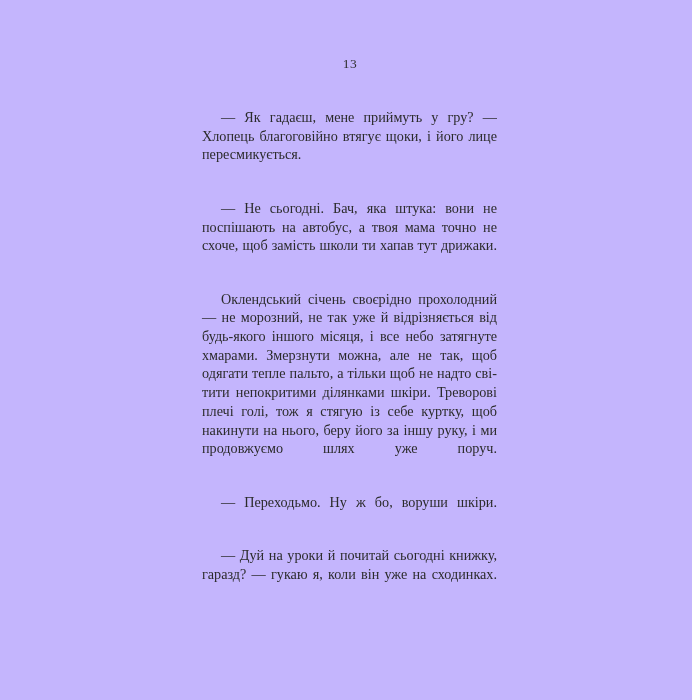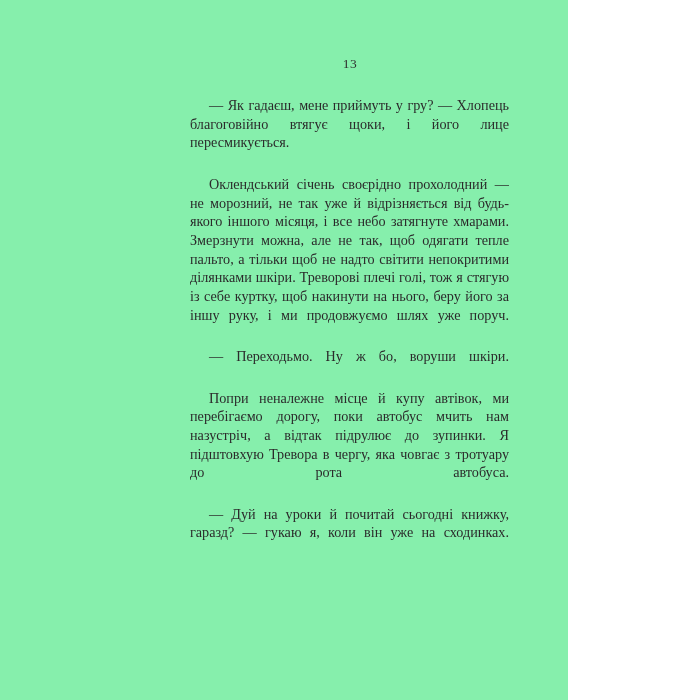--- a/index.html
+++ b/index.html
@@ -11,23 +11,23 @@
     width: 700px;
     height: 700px;
     background: #ffffff;
     font-family: "Liberation Serif", "DejaVu Serif", serif;
     color: #2b2b2b;
     overflow: hidden;
   }
 
   .page {
     position: relative;
-    width: 568px;
+    width: 692px;
     height: 700px;
-    background: #86efac;
+    background: #c4b5fd;
     box-sizing: border-box;
     text-decoration: underline;
   }
 
   .folio {
     position: absolute;
     top: 56px;
     left: 0;
     width: 700px;
     text-align: center;
@@ -37,21 +37,21 @@
   }
 
   .text-block {
     position: absolute;
     top: 92px;
     left: 186px;
     width: 327px;
   }
 
   .para {
-    margin: 4px;
+    margin: 16px;
     text-indent: 19px;
     text-align: justify;
     text-justify: inter-word;
     font-size: 14.2px;
     line-height: 18.7px;
     color: #2b2b2b;
     hyphens: manual;
     -webkit-hyphens: manual;
     word-spacing: -0.15px;
   }
@@ -65,20 +65,20 @@
 </style>
 </head>
 <body>
 
 <div class="page">
 
   <div class="folio">13</div>
 
   <div class="text-block">
     <p class="para">— Як гадаєш, мене приймуть у гру? — Хлопець благо­говійно втягує щоки, і його лице пересмикується.</p>
+    <p class="para">— Не сьогодні. Бач, яка штука: вони не поспішають на автобус, а твоя мама точно не схоче, щоб замість школи ти хапав тут дрижаки.</p>
     <p class="para">Оклендський січень своєрідно прохолодний — не мороз­ний, не так уже й відрізняється від будь-якого іншого міся­ця, і все небо затягнуте хмарами. Змерзнути можна, але не так, щоб одягати тепле пальто, а тільки щоб не надто сві­тити непокритими ділянками шкіри. Треворові плечі голі, тож я стягую із себе куртку, щоб накинути на нього, беру його за іншу руку, і ми продовжуємо шлях уже поруч.</p>
     <p class="para">— Переходьмо. Ну ж бо, воруши шкіри.</p>
-    <p class="para">Попри неналежне місце й купу автівок, ми перебігаємо дорогу, поки автобус мчить нам назустріч, а відтак підрулює до зупинки. Я підштовхую Тревора в чергу, яка човгає з тротуару до рота автобуса.</p>
     <p class="para">— Дуй на уроки й почитай сьогодні книжку, гаразд? — гукаю я, коли він уже на сходинках.</p>
 
   </div>
 
 </div>
 
 </body></html>

